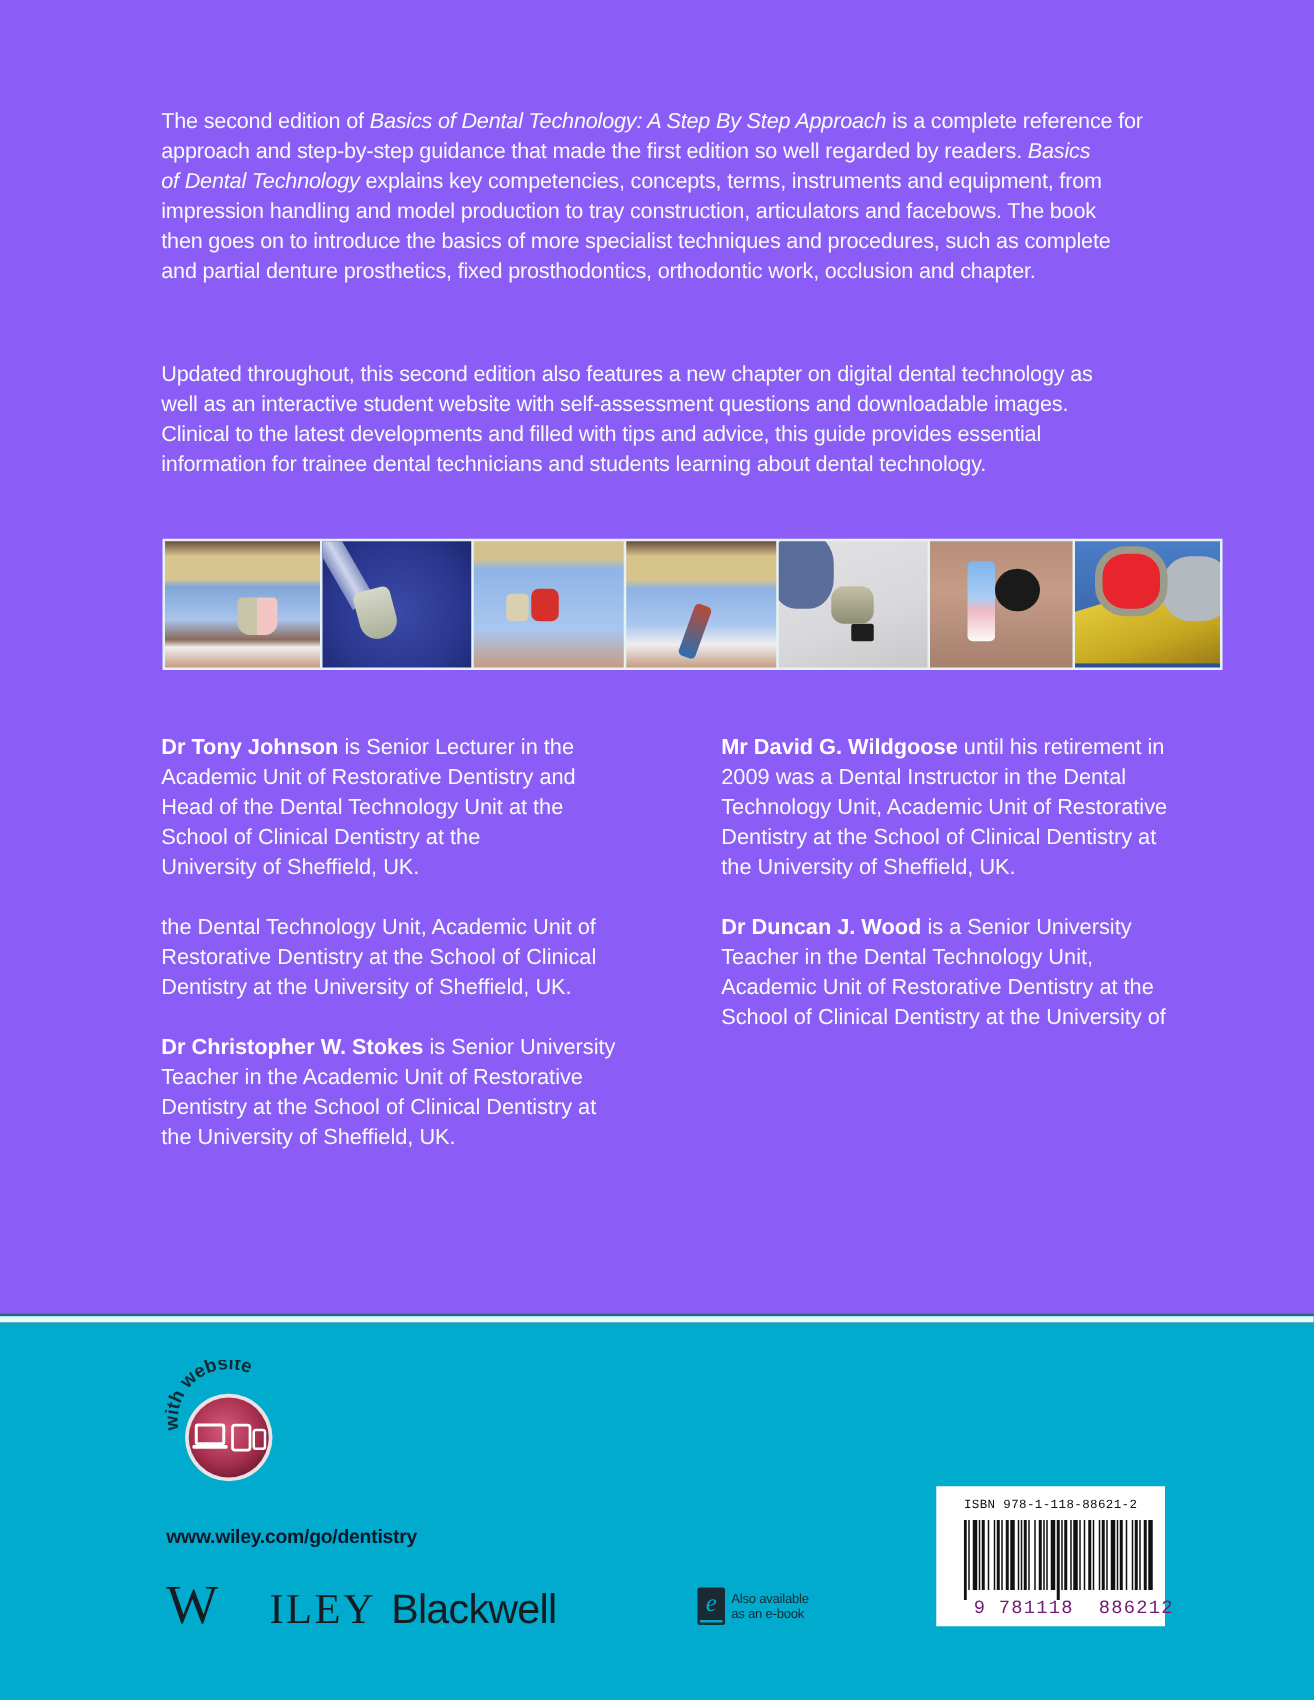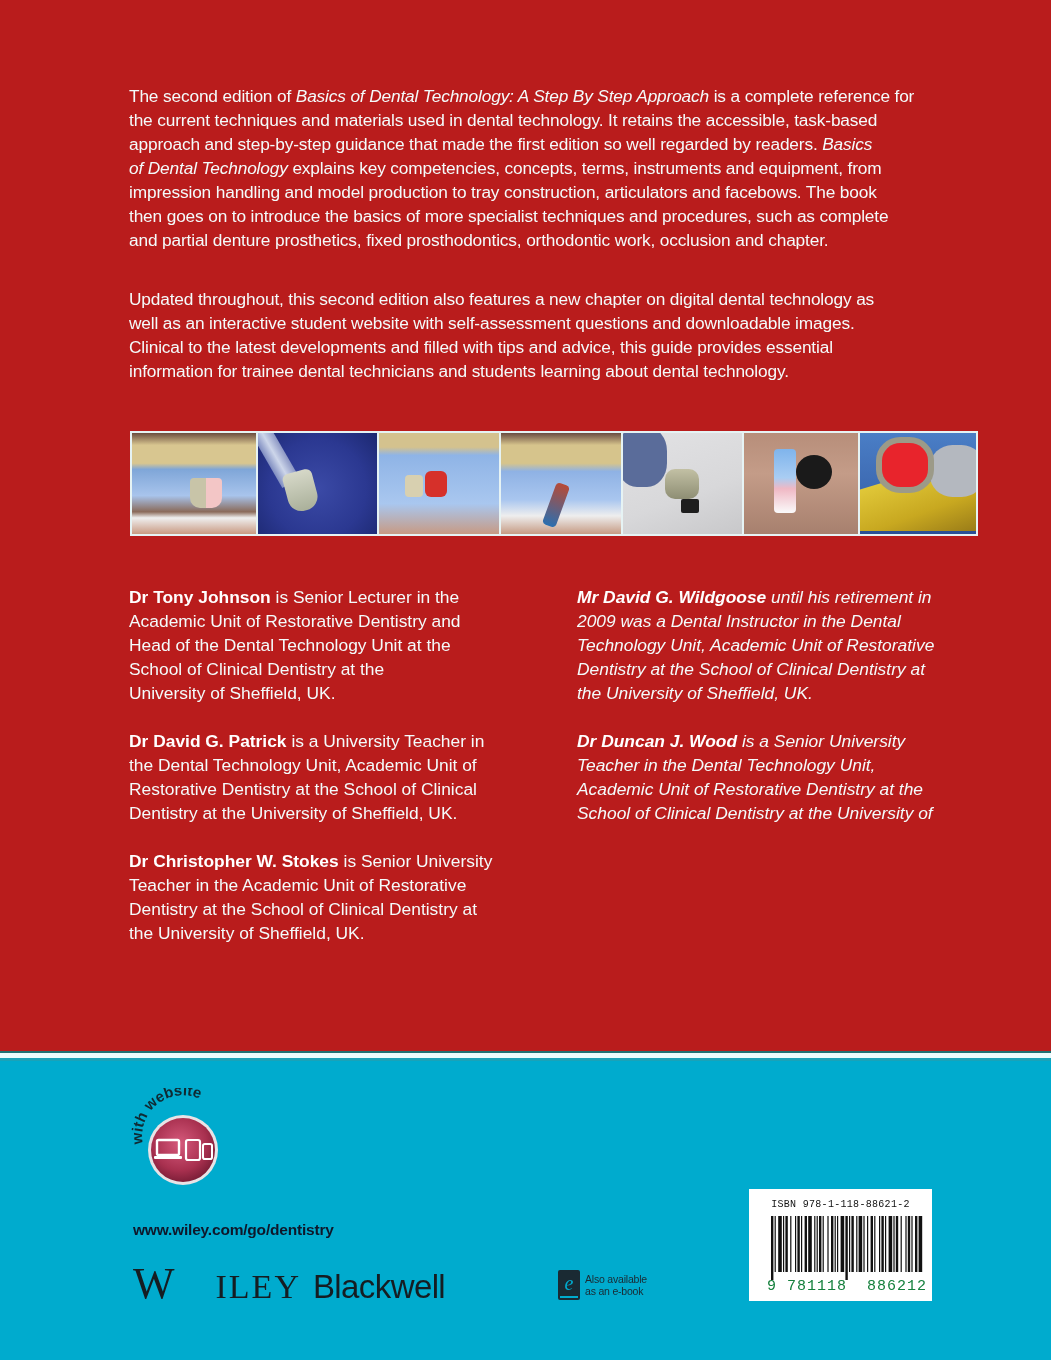--- a/index.html
+++ b/index.html
@@ -1,19 +1,19 @@
 <!DOCTYPE html>
 <html><head>
 <meta charset="utf-8">
 <style>
   * { box-sizing: border-box; margin: 0; padding: 0; }
   html, body { width: 1051px; height: 1360px; overflow: hidden; }
   body { font-family: "Liberation Sans", sans-serif; position: relative; background: #00abce; }
 
-  .top-panel { position: absolute; left: 0; top: 0; width: 1051px; height: 1052px; background: #b91c1c; color: #ffffff; }
+  .top-panel { position: absolute; left: 0; top: 0; width: 1051px; height: 1052px; background: #8b5cf6; color: #ffffff; }
   .sep-dark { position: absolute; left: 0; top: 1051px; width: 1051px; height: 2px; background: #1f6f73; }
   .sep-white { position: absolute; left: 0; top: 1053px; width: 1051px; height: 5px; background: #e9fbfd; }
   .sep-mid { position: absolute; left: 0; top: 1058px; width: 1051px; height: 3px; background: #1aa2b8; }
   .bottom-panel { position: absolute; left: 0; top: 1061px; width: 1051px; height: 299px; background: #00abce; }
 
   .blurb { position: absolute; left: 129px; width: 870px; font-size: 17.3px; line-height: 24px; color: #f4fbfb; letter-spacing: -0.15px; }
   .blurb p { white-space: nowrap; }
   .blurb em { font-style: italic; }
   .blurb-1 { top: 84px; }
   .blurb-2 { top: 287px; }
@@ -34,21 +34,21 @@
   .p5::after { content:""; position:absolute; left:42px; top:36px; width:34px; height:30px; background: linear-gradient(180deg,#c2c0a4,#8e8e74); border-radius: 10px; box-shadow: 8px 22px 0 -8px #1e1e1e; }
   .p6 { width: 114px; background: linear-gradient(180deg,#b78e7a 0%,#c49c88 40%,#a7806e 100%); }
   .p6::before { content:""; position:absolute; left:52px; top:22px; width:36px; height:34px; background:#1a1a1a; border-radius: 50%; }
   .p6::after { content:""; position:absolute; left:30px; top:16px; width:22px; height:64px; background: linear-gradient(180deg,#7fb4ec 0%,#a9cdf3 45%,#f0b8c4 62%,#fafafa 100%); border-radius: 4px; }
   .p7 { width: 116px; background: linear-gradient(180deg,#4a7ec6 0%,#3c68b0 60%,#2a4f94 100%); }
   .p7::before { content:""; position:absolute; left:0; top:46px; width:116px; height:52px; background: linear-gradient(160deg,#e6cf3e,#c8a820 60%,#9a7c18); clip-path: polygon(0 20%,30% 0,100% 10%,100% 100%,0 100%); }
   .p7::after { content:""; position:absolute; left:22px; top:10px; width:46px; height:44px; background:#e8242c; border-radius: 40%; box-shadow: 0 0 0 6px #9c9a88, 52px 6px 0 4px #b4b8bf; }
 
   .bios { position: absolute; top: 585px; font-size: 17.4px; line-height: 24px; color: #f4fbfb; }
   .bios-left { left: 129px; width: 410px; }
-  .bios-right { left: 577px; width: 410px; font-style: italic; }
+  .bios-right { left: 577px; width: 410px; }
   .bio { margin-bottom: 24px; }
   .bio-name { font-weight: bold; color: #ffffff; }
 
   .website-badge { position: absolute; left: 131px; top: 1088px; width: 100px; height: 100px; }
   .website-badge svg { width: 100px; height: 100px; }
 
   .url { position: absolute; left: 133px; top: 1221px; font-size: 15.5px; font-weight: bold; color: #0f172a; letter-spacing: -0.2px; }
 
   .wiley { position: absolute; left: 133px; top: 1262px; height: 44px; display: flex; align-items: baseline; color: #151d22; white-space: nowrap; }
   .wiley-w { font-family: "Liberation Serif", serif; font-size: 44px; line-height: 44px; letter-spacing: 1px; }
@@ -56,30 +56,29 @@
   .wiley-bw { font-family: "Liberation Sans", sans-serif; font-size: 33px; letter-spacing: -0.6px; }
 
   .ebook { position: absolute; left: 558px; top: 1270px; display: flex; align-items: center; gap: 5px; }
   .ebook-icon { width: 22px; height: 30px; background: #1a2a33; border-radius: 2px; position: relative; color: #00abce; font-family: "Liberation Serif", serif; font-style: italic; font-size: 20px; text-align: center; line-height: 26px; }
   .ebook-icon::after { content:""; position:absolute; left:2px; bottom:2px; width:18px; height:2px; background:#00abce; }
   .ebook-text { font-size: 10.5px; line-height: 12px; color: #1a2a33; letter-spacing: -0.2px; }
 
   .barcode-box { position: absolute; left: 749px; top: 1189px; width: 183px; height: 112px; background: #ffffff; }
   .isbn-label { position: absolute; left: 0; top: 10px; width: 183px; text-align: center; font-family: "Liberation Mono", monospace; font-size: 10px; color: #111; letter-spacing: 0.3px; }
   .bars { position: absolute; left: 22px; top: 27px; width: 152px; height: 64px; }
-  .digits { position: absolute; left: 18px; top: 89px; font-family: "Liberation Mono", monospace; font-size: 15px; color: #15803d; letter-spacing: 1px; white-space: pre; }
+  .digits { position: absolute; left: 30px; top: 89px; font-family: "Liberation Mono", monospace; font-size: 15px; color: #701a75; letter-spacing: 1px; white-space: pre; }
 </style>
 </head>
 <body>
 
 <div class="top-panel">
 
   <div class="blurb blurb-1" id="blurb1">
       <p><span>The second edition of </span><em>Basics of Dental Technology: A Step By Step Approach</em><span> is a complete reference for</span></p>
-      <p><span>the current techniques and materials used in dental technology. It retains the accessible, task-based</span></p>
       <p><span>approach and step-by-step guidance that made the first edition so well regarded by readers. </span><em>Basics</em></p>
       <p><em>of Dental Technology</em><span> explains key competencies, concepts, terms, instruments and equipment, from</span></p>
       <p><span>impression handling and model production to tray construction, articulators and facebows. The book</span></p>
       <p><span>then goes on to introduce the basics of more specialist techniques and procedures, such as complete</span></p>
       <p><span>and partial denture prosthetics, fixed prosthodontics, orthodontic work, occlusion and chapter.</span></p>
     </div>
   <div class="blurb blurb-2" id="blurb2">
       <p>Updated throughout, this second edition also features a new chapter on digital dental technology as</p>
       <p>well as an interactive student website with self-assessment questions and downloadable images.</p>
       <p>Clinical to the latest developments and filled with tips and advice, this guide provides essential</p>
@@ -98,21 +97,20 @@
 
   <div class="bios bios-left" id="bios-left">
       <div class="bio">
         <div><span class="bio-name">Dr Tony Johnson</span><span> is Senior Lecturer in the</span></div>
         <div><span>Academic Unit of Restorative Dentistry and</span></div>
         <div><span>Head of the Dental Technology Unit at the</span></div>
         <div><span>School of Clinical Dentistry at the</span></div>
         <div><span>University of Sheffield, UK.</span></div>
       </div>
       <div class="bio">
-        <div><span class="bio-name">Dr David G. Patrick</span><span> is a University Teacher in</span></div>
         <div><span>the Dental Technology Unit, Academic Unit of</span></div>
         <div><span>Restorative Dentistry at the School of Clinical</span></div>
         <div><span>Dentistry at the University of Sheffield, UK.</span></div>
       </div>
       <div class="bio">
         <div><span class="bio-name">Dr Christopher W. Stokes</span><span> is Senior University</span></div>
         <div><span>Teacher in the Academic Unit of Restorative</span></div>
         <div><span>Dentistry at the School of Clinical Dentistry at</span></div>
         <div><span>the University of Sheffield, UK.</span></div>
       </div>

